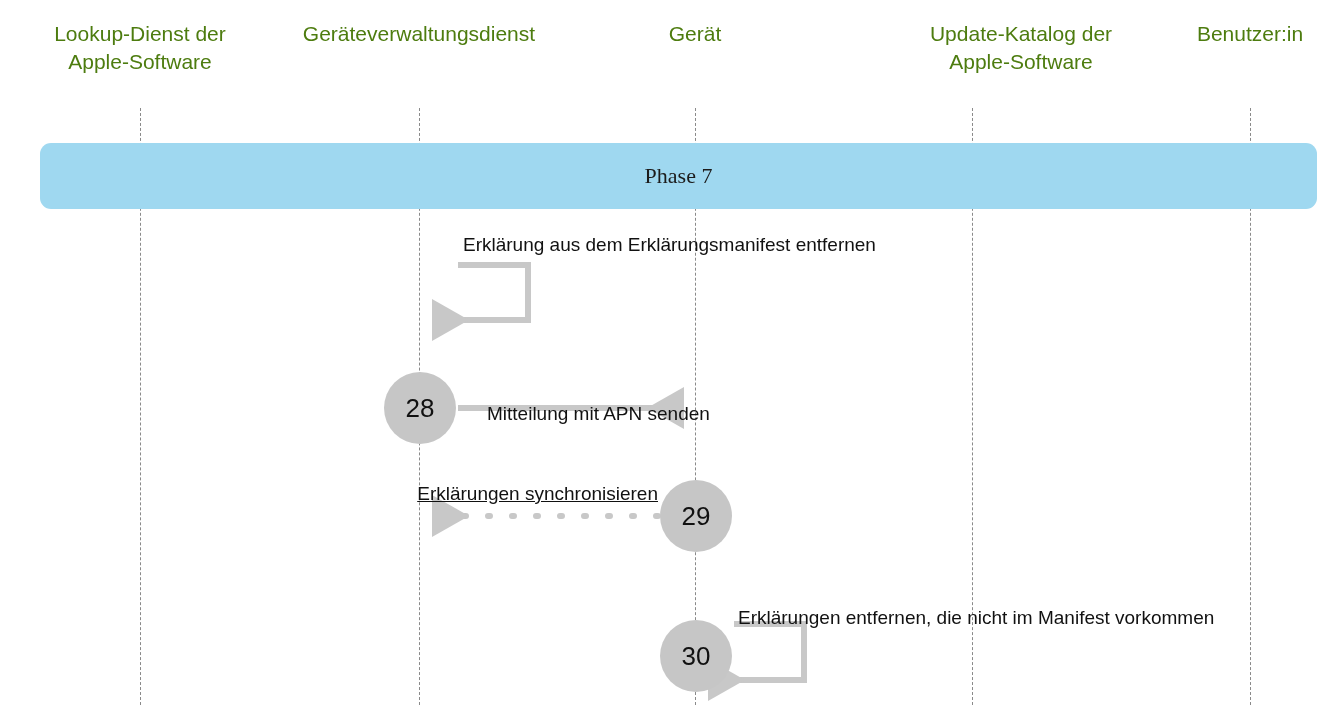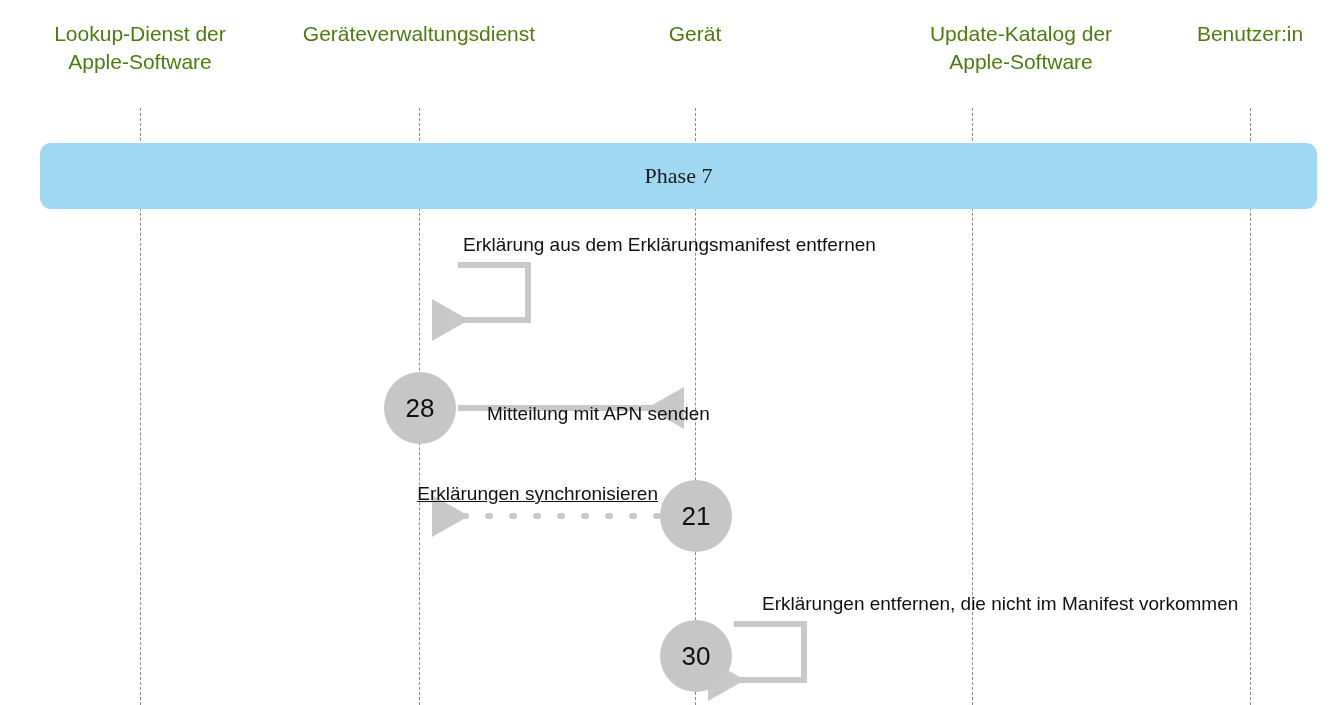--- a/index.html
+++ b/index.html
@@ -125,21 +125,21 @@
     <path d="M 458,265 L 528,265 L 528,320 L 432,320" fill="none" stroke="#c8c8c8" stroke-width="6" stroke-linejoin="miter" marker-end="url(#ah)"></path>
 
     <line x1="458" y1="408" x2="684" y2="408" stroke="#c8c8c8" stroke-width="6" marker-end="url(#ah)"></line>
 
     <line x1="658" y1="516" x2="432" y2="516" stroke="#c8c8c8" stroke-width="6" stroke-linecap="round" stroke-dasharray="2 22" marker-end="url(#ah)"></line>
 
     <path d="M 734,624 L 804,624 L 804,680 L 708,680" fill="none" stroke="#c8c8c8" stroke-width="6" stroke-linejoin="miter" marker-end="url(#ah)"></path>
   </svg>
 
   <div class="msg-circle" style="left:420px; top:408px;">28</div>
-  <div class="msg-circle" style="left:696px; top:516px;">21</div>
+  <div class="msg-circle" style="left:696px; top:516px;">29</div>
   <div class="msg-circle" style="left:696px; top:656px;">30</div>
 
   <div class="msg-label left-anchor" style="left:463px; top:256px;">Erklärung aus dem Erklärungsmanifest entfernen</div>
   <div class="msg-label left-anchor" style="left:487px; top:397px;margin-top:28px;">Mitteilung mit APN senden</div>
   <div class="msg-label right-anchor" style="left:658px; top:505px;text-decoration:underline;">Erklärungen synchronisieren</div>
-  <div class="msg-label left-anchor" style="left:738px; top:615px;margin-left:24px;">Erklärungen entfernen, die nicht im Manifest vorkommen</div>
+  <div class="msg-label left-anchor" style="left:738px; top:629px;">Erklärungen entfernen, die nicht im Manifest vorkommen</div>
 
 </div>
 
 </body></html>

